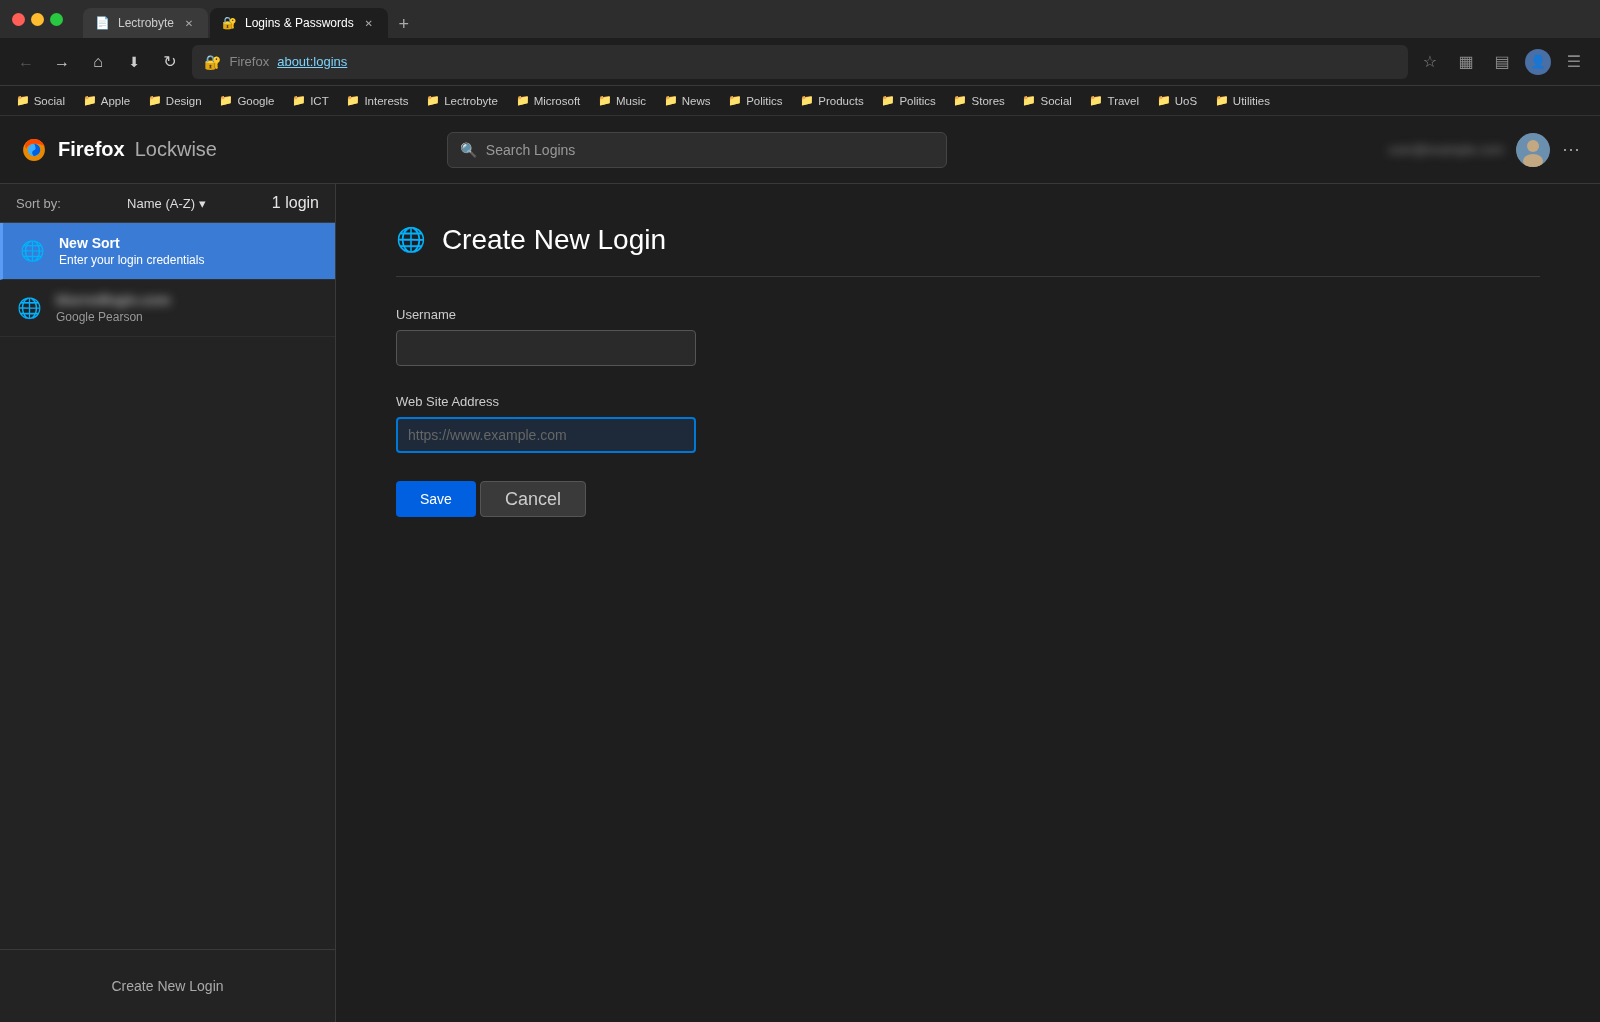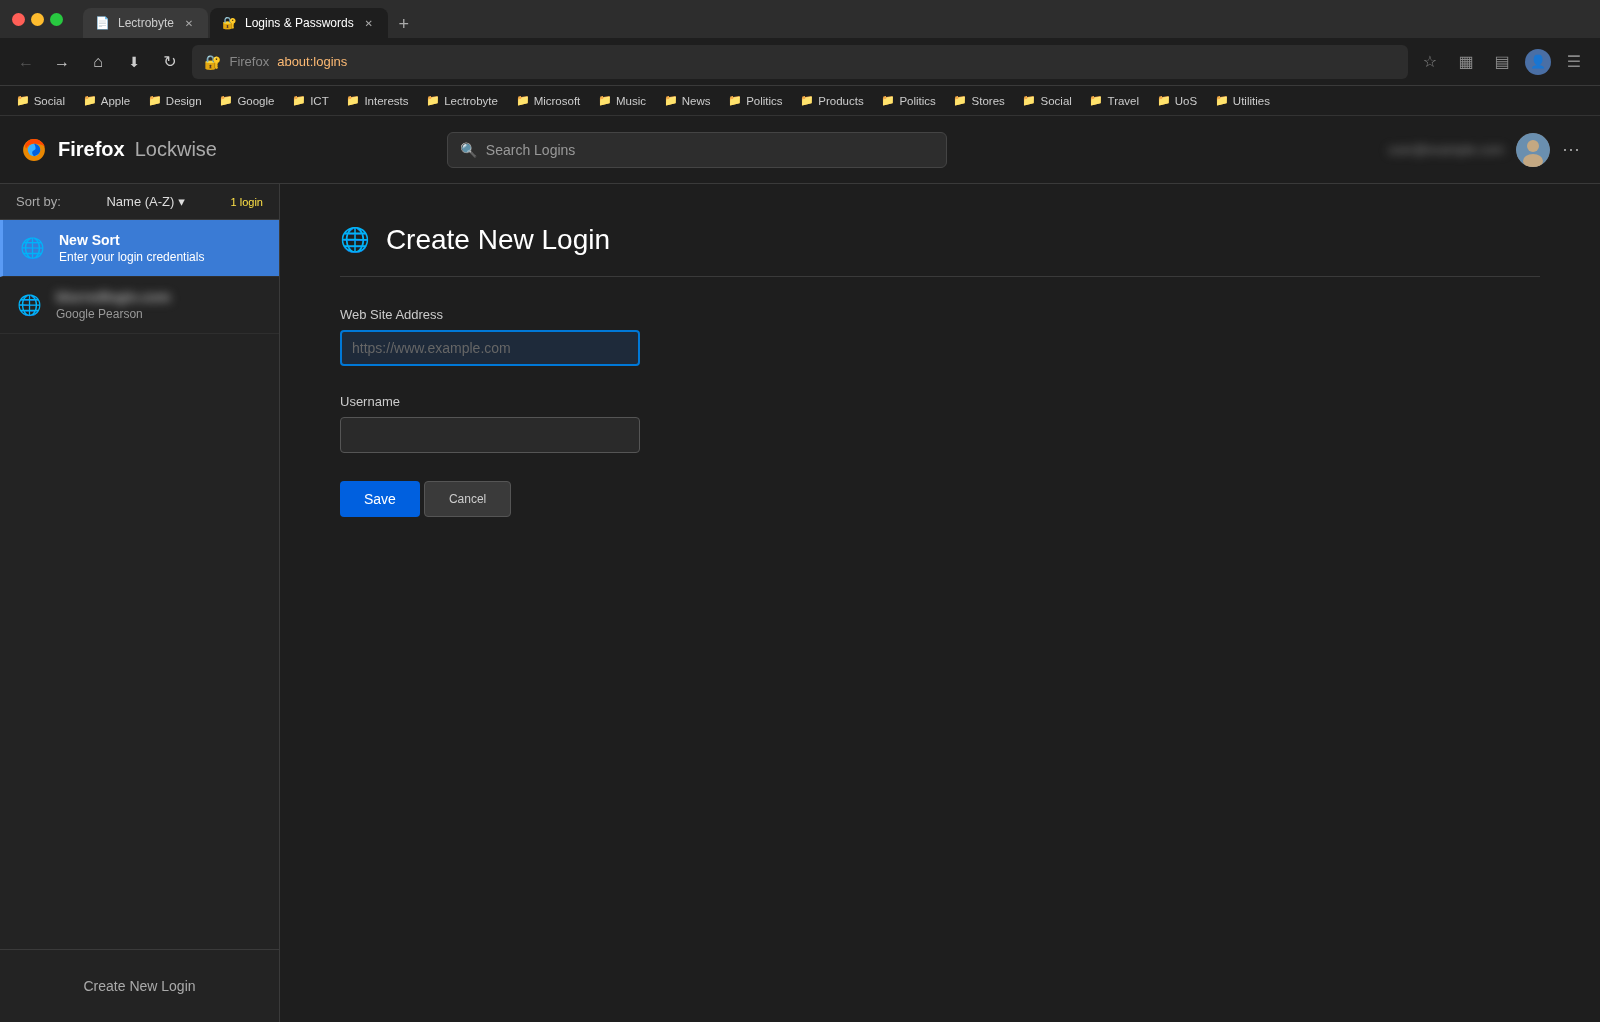--- a/index.html
+++ b/index.html
@@ -110,21 +110,21 @@
       border-radius: 6px;
       height: 34px;
       display: flex;
       align-items: center;
       padding: 0 12px;
       gap: 8px;
       font-size: 13px;
       color: #ddd;
     }
     .address-bar .favicon { font-size: 14px; }
-    .address-bar .url-text { color: #fdba74; }
+    .address-bar .url-text { color: #7dd3fc; text-decoration: underline; }
     .nav-right {
       display: flex;
       align-items: center;
       gap: 8px;
     }
     .nav-icon {
       width: 28px;
       height: 28px;
       display: flex;
       align-items: center;
@@ -236,21 +236,21 @@
 
     
     .content-area {
       display: flex;
       flex: 1;
       overflow: hidden;
     }
 
     
     .sidebar {
-      width: 280px;
+      width: 336px;
       background: #232323;
       border-right: 1px solid #3a3a3a;
       display: flex;
       flex-direction: column;
     }
     .sidebar-sort-bar {
       display: flex;
       align-items: center;
       justify-content: space-between;
       padding: 10px 16px;
@@ -259,21 +259,21 @@
       color: #aaa;
     }
     .sort-label { color: #aaa; }
     .sort-selector {
       display: flex;
       align-items: center;
       gap: 4px;
       color: #ddd;
       cursor: pointer;
     }
-    .login-count { color: #fde047; font-size: 11px; }
+    .login-count { color: #e5e5e5; font-size: 16px; }
 
     .login-list {
       flex: 1;
       overflow-y: auto;
     }
     .login-item {
       display: flex;
       align-items: center;
       padding: 12px 16px;
       gap: 12px;
@@ -408,21 +408,21 @@
       font-size: 14px;
       cursor: pointer;
     }
     .btn-cancel {
       height: 36px;
       padding: 0 24px;
       background: #3a3a3a;
       border: 1px solid #555;
       border-radius: 4px;
       color: #ccc;
-      font-size: 12px;
+      font-size: 18px;
       cursor: pointer;
     }
 
     
     .firefox-logo-svg { width: 28px; height: 28px; }
   </style>
 </head>
 <body>
 
 <div class="title-bar">
@@ -614,27 +614,27 @@
       </div>
     </div>
 
     <div class="main-content">
       <div class="page-header">
         <span class="page-title-icon">🌐</span>
         <h1 class="page-title">Create New Login</h1>
       </div>
 
       <div class="form-group">
+        <label class="form-label">Username</label>
+        <input type="text" class="form-input" style="">
+      </div>
+
+      <div class="form-group">
         <label class="form-label">Web Site Address</label>
         <input type="text" class="form-input focused" placeholder="https://www.example.com" style="">
-      </div>
-
-      <div class="form-group">
-        <label class="form-label">Username</label>
-        <input type="text" class="form-input" style="">
       </div>
 
 
       <div class="form-actions">
         <button class="btn-save">Save</button>
         <button class="btn-cancel">Cancel</button>
       </div>
     </div>
   </div>
 </div>

